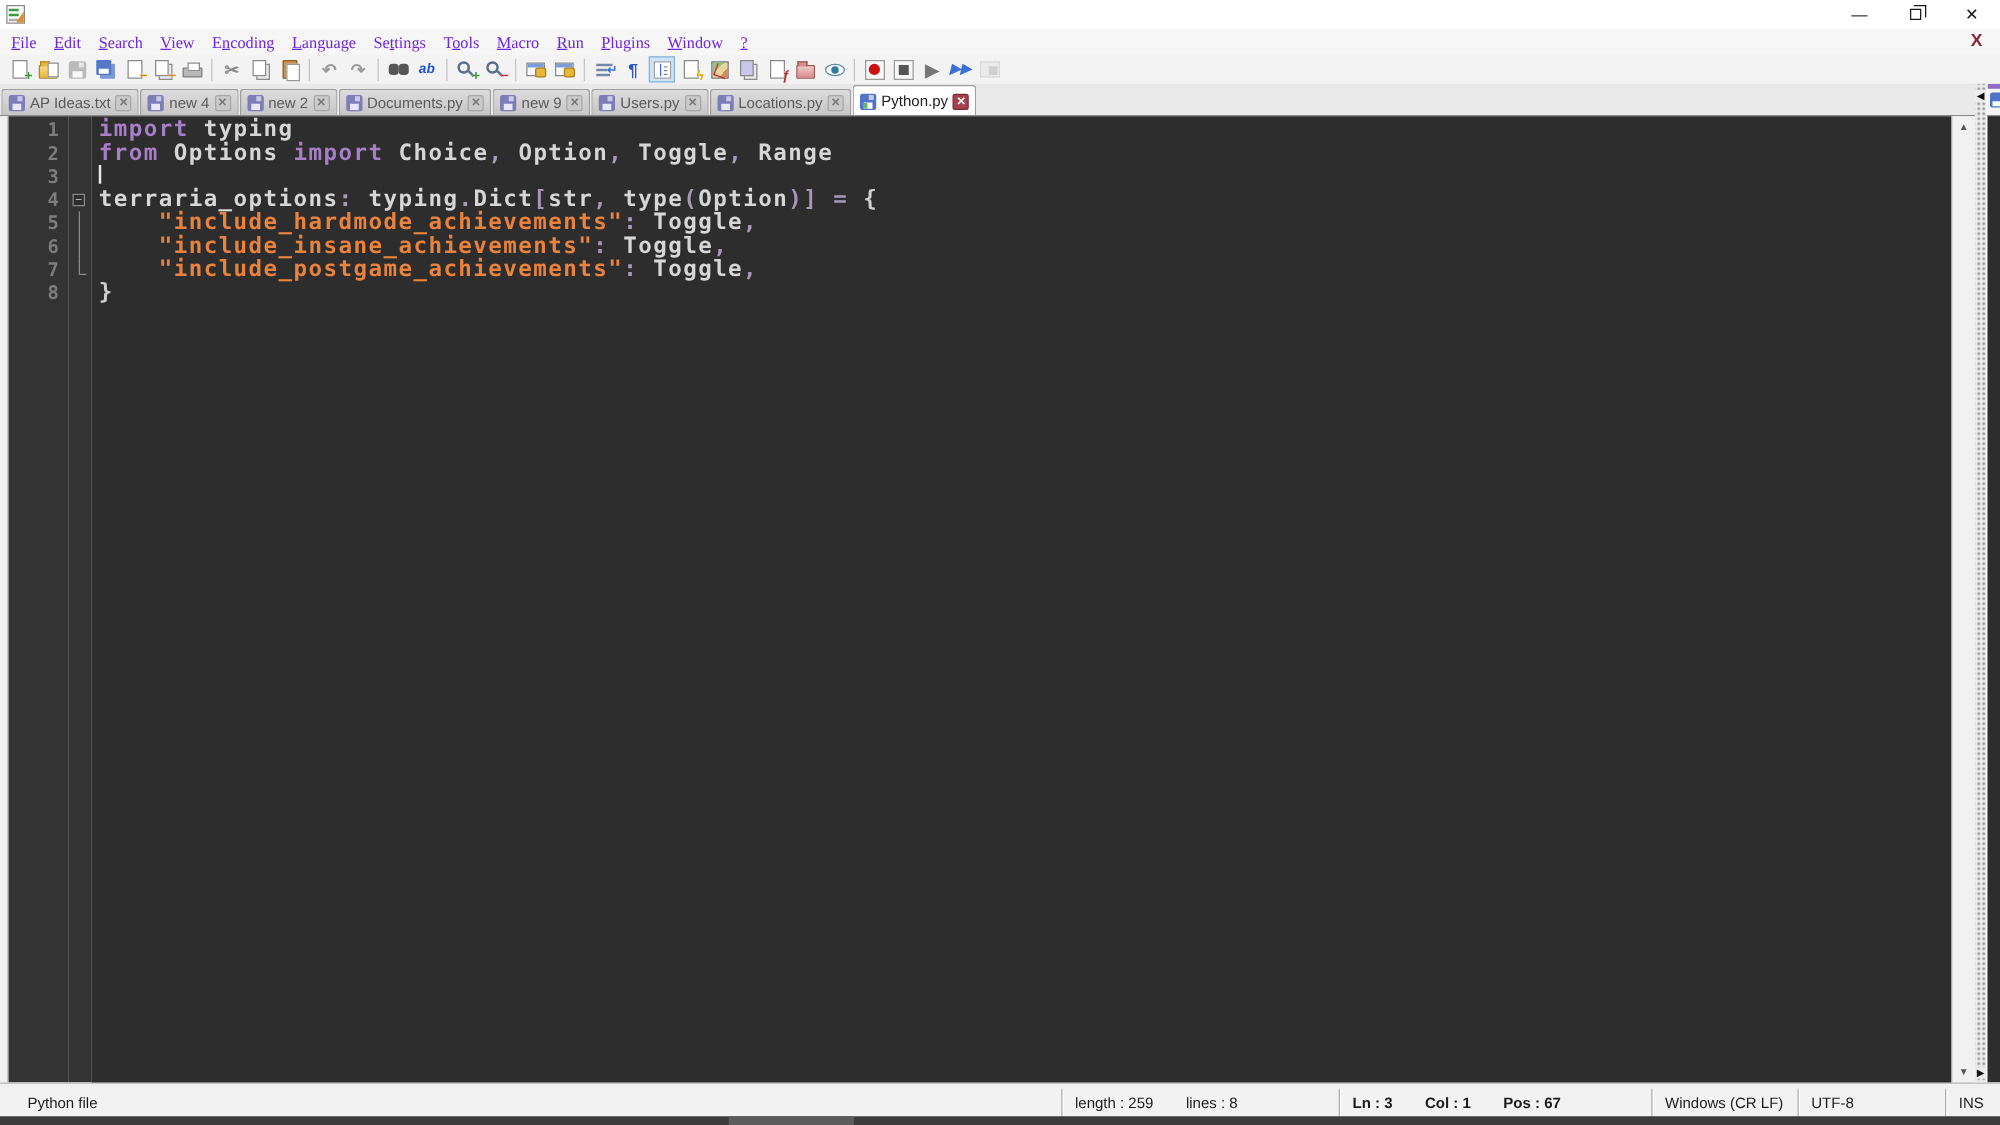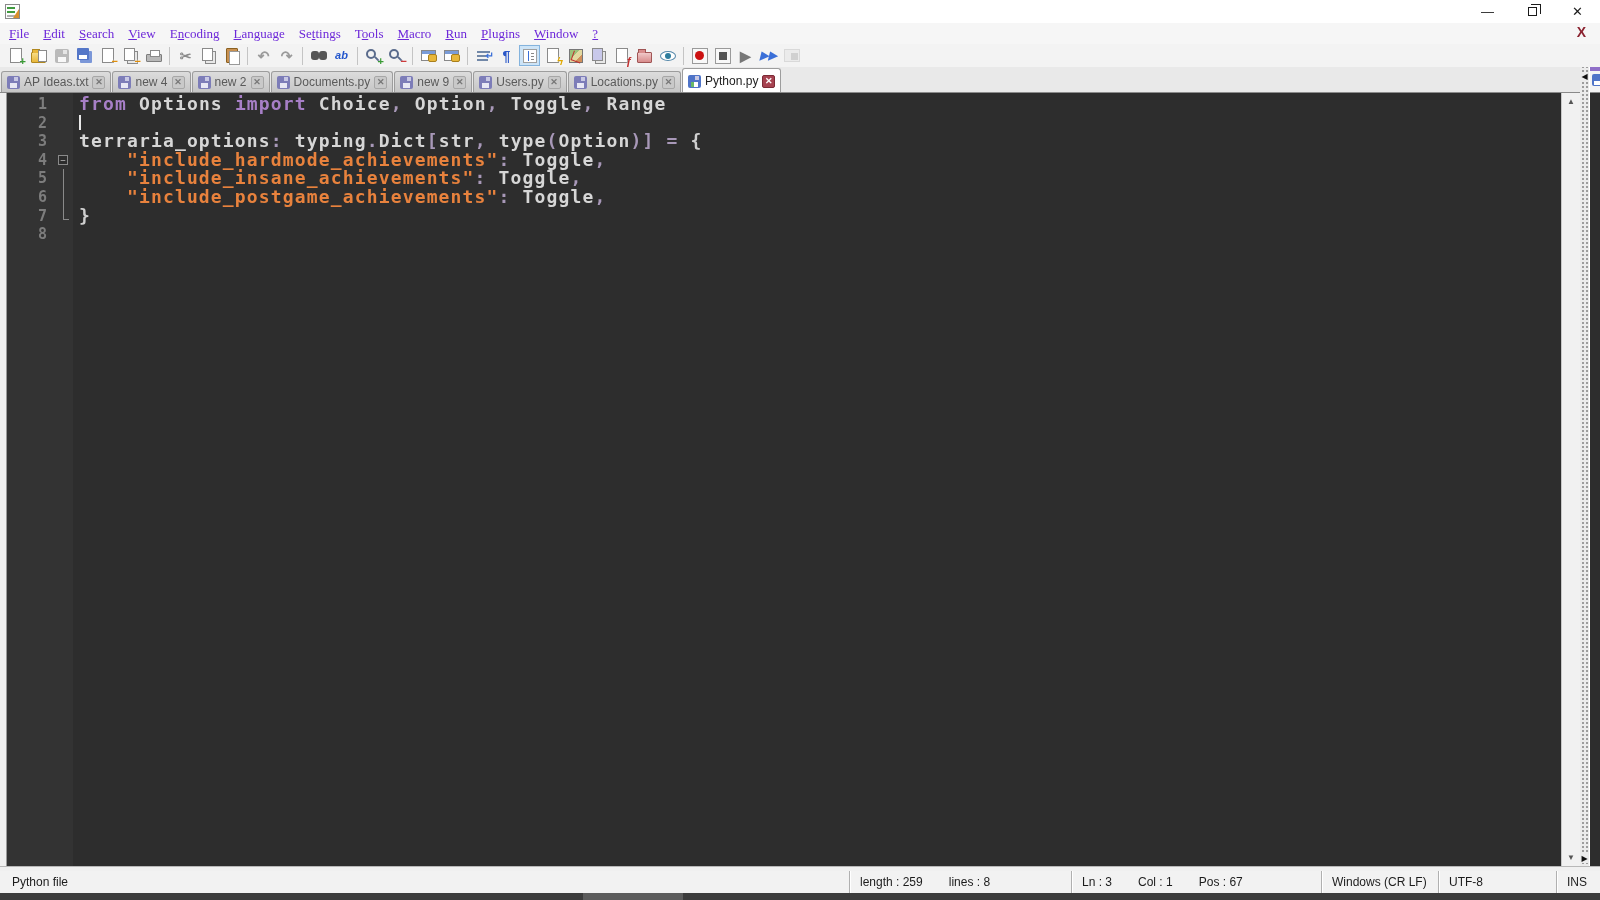--- a/index.html
+++ b/index.html
@@ -136,22 +136,22 @@
   .sliver-tab { height:25px; border-top:4px solid #8f6fc8; background:#f4f4f4; padding:3px 0 0 2px; }
   .sliver-disk { width:12px; height:12px; background:#4f74c8; border-radius:2px; position:relative; }
   .sliver-disk::after { content:""; position:absolute; left:2px; right:2px; bottom:1px; height:4px; background:#fff; }
   .sliver-editor { flex:1; background:#2d2d2d; border-top:1px solid #8a8a8a; }
 
   
   .statgap { height:5px; background:#f0f0f0; border-top:1px solid #b8b8b8; flex:0 0 auto; }
   .statusbar { height:22px; background:#f2f2f2; display:flex; align-items:center; font-size:12px; color:#1c1c1c; flex:0 0 auto; }
   .st { padding:0 10px; white-space:nowrap; height:100%; display:flex; align-items:center; gap:26px; }
   .st + .st { border-left:1px solid #b0b0b0; box-shadow:inset 1px 0 0 #ffffff; }
-  .st-doc { flex:1 1 auto; padding-left:12px; }
-  .st-len { width:222px; } .st-pos { width:250px; } .st-eol { width:117px; } .st-enc { width:118px; } .st-ins { width:44px; }
+  .st-doc { flex:1 1 auto; padding-left:22px; }
+  .st-len { width:222px; } .st-pos { width:250px;font-weight:bold; } .st-eol { width:117px; } .st-enc { width:118px; } .st-ins { width:44px; }
 
   .bottomstrip { height:7px; background:#3c3c3c; position:relative; flex:0 0 auto; }
   .bottomstrip .seg { position:absolute; left:583px; width:100px; top:0; bottom:0; background:#5c5c5c; }
 </style>
 </head>
 <body>
 
 <div class="window">
 
   <div class="titlebar">
@@ -368,20 +368,21 @@
             <div class="fl">
               <div class="fold-line"></div>
             </div>
             <div class="fl">
               <div class="fold-corner-v"></div>
               <div class="fold-corner-h"></div>
             </div>
             <div class="fl"></div>
           </div>
         <div class="codearea" id="codearea">
+            <div class="cl"><span class="tok-kw">import</span><span class="tok-pl"> </span><span class="tok-id">typing</span></div>
             <div class="cl"><span class="tok-kw">from</span><span class="tok-pl"> </span><span class="tok-id">Options</span><span class="tok-pl"> </span><span class="tok-kw">import</span><span class="tok-pl"> </span><span class="tok-id">Choice</span><span class="tok-op">,</span><span class="tok-pl"> </span><span class="tok-id">Option</span><span class="tok-op">,</span><span class="tok-pl"> </span><span class="tok-id">Toggle</span><span class="tok-op">,</span><span class="tok-pl"> </span><span class="tok-id">Range</span></div>
             <div class="cl"><span class="caret"></span></div>
             <div class="cl"><span class="tok-id">terraria_options</span><span class="tok-op">:</span><span class="tok-pl"> </span><span class="tok-id">typing</span><span class="tok-op">.</span><span class="tok-id">Dict</span><span class="tok-op">[</span><span class="tok-id">str</span><span class="tok-op">,</span><span class="tok-pl"> </span><span class="tok-id">type</span><span class="tok-op">(</span><span class="tok-id">Option</span><span class="tok-op">)</span><span class="tok-op">]</span><span class="tok-pl"> </span><span class="tok-op">=</span><span class="tok-pl"> </span><span class="tok-br">{</span></div>
             <div class="cl"><span class="tok-pl">    </span><span class="tok-str">"include_hardmode_achievements"</span><span class="tok-op">:</span><span class="tok-pl"> </span><span class="tok-id">Toggle</span><span class="tok-op">,</span></div>
             <div class="cl"><span class="tok-pl">    </span><span class="tok-str">"include_insane_achievements"</span><span class="tok-op">:</span><span class="tok-pl"> </span><span class="tok-id">Toggle</span><span class="tok-op">,</span></div>
             <div class="cl"><span class="tok-pl">    </span><span class="tok-str">"include_postgame_achievements"</span><span class="tok-op">:</span><span class="tok-pl"> </span><span class="tok-id">Toggle</span><span class="tok-op">,</span></div>
             <div class="cl"><span class="tok-br">}</span></div>
           </div>
         <div class="vscroll">
           <div class="vs-arrow">▲</div>

